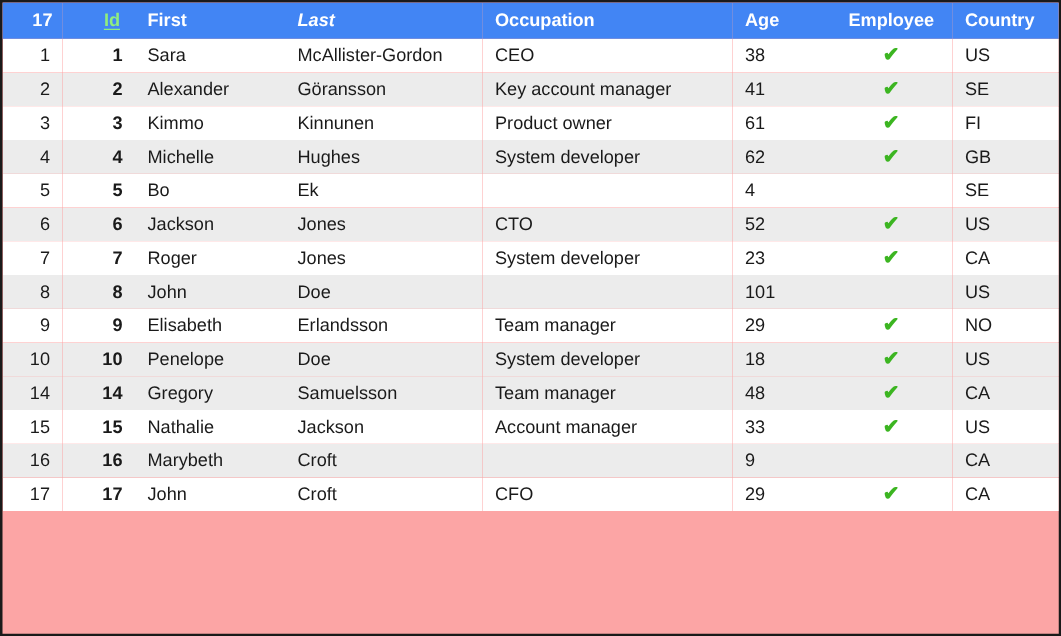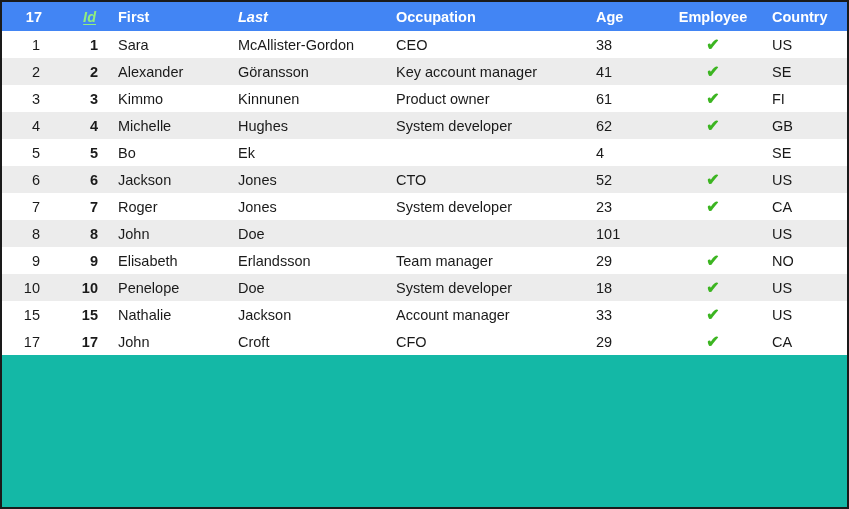--- a/index.html
+++ b/index.html
@@ -14,21 +14,21 @@
     overflow: hidden;
   }
   #grid-wrapper {
     width: 849px;
     height: 509px;
     box-sizing: border-box;
     border-left: 2px solid #1a1a1a;
     border-right: 2px solid #1a1a1a;
     border-top: 2px solid #1a1a1a;
     border-bottom: 2px solid #1a1a1a;
-    background: #14b8a6;
+    background: #fca5a5;
     overflow: hidden;
   }
   table.data-grid {
     border-collapse: collapse;
     width: 845px;
     table-layout: fixed;
     font-size: 14.5px;
   }
   table.data-grid thead tr {
     background: #4285f4;
@@ -66,21 +66,20 @@
     width: 98px;
     text-align: center !important;
     padding: 0 !important;
   }
   th.col-country { width: 85px; }
 
   th .sortlink {
     color: #90ee7e;
     text-decoration: underline;
     text-underline-offset: 2px;
-    font-style: italic;
   }
 
   table.data-grid tbody tr {
     background: #ffffff;
     height: 27px;
   }
   table.data-grid tbody tr.alt {
     background: #ececec;
   }
   table.data-grid tbody td {
@@ -231,30 +230,50 @@
         <tr class="alt">
           <td class="cell-rownum">10</td>
           <td class="cell-id">10</td>
           <td class="cell-first">Penelope</td>
           <td class="cell-last">Doe</td>
           <td class="cell-occupation">System developer</td>
           <td class="cell-age">18</td>
           <td class="cell-emp"><span class="check">✔</span></td>
           <td class="cell-country">US</td>
         </tr>
+        <tr class="alt">
+          <td class="cell-rownum">14</td>
+          <td class="cell-id">14</td>
+          <td class="cell-first">Gregory</td>
+          <td class="cell-last">Samuelsson</td>
+          <td class="cell-occupation">Team manager</td>
+          <td class="cell-age">48</td>
+          <td class="cell-emp"><span class="check">✔</span></td>
+          <td class="cell-country">CA</td>
+        </tr>
         <tr>
           <td class="cell-rownum">15</td>
           <td class="cell-id">15</td>
           <td class="cell-first">Nathalie</td>
           <td class="cell-last">Jackson</td>
           <td class="cell-occupation">Account manager</td>
           <td class="cell-age">33</td>
           <td class="cell-emp"><span class="check">✔</span></td>
           <td class="cell-country">US</td>
         </tr>
+        <tr class="alt">
+          <td class="cell-rownum">16</td>
+          <td class="cell-id">16</td>
+          <td class="cell-first">Marybeth</td>
+          <td class="cell-last">Croft</td>
+          <td class="cell-occupation"></td>
+          <td class="cell-age">9</td>
+          <td class="cell-emp"></td>
+          <td class="cell-country">CA</td>
+        </tr>
         <tr>
           <td class="cell-rownum">17</td>
           <td class="cell-id">17</td>
           <td class="cell-first">John</td>
           <td class="cell-last">Croft</td>
           <td class="cell-occupation">CFO</td>
           <td class="cell-age">29</td>
           <td class="cell-emp"><span class="check">✔</span></td>
           <td class="cell-country">CA</td>
         </tr>

